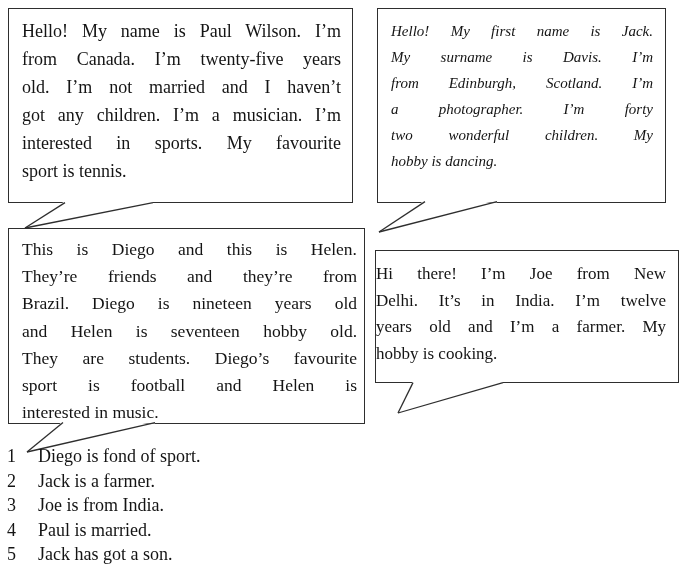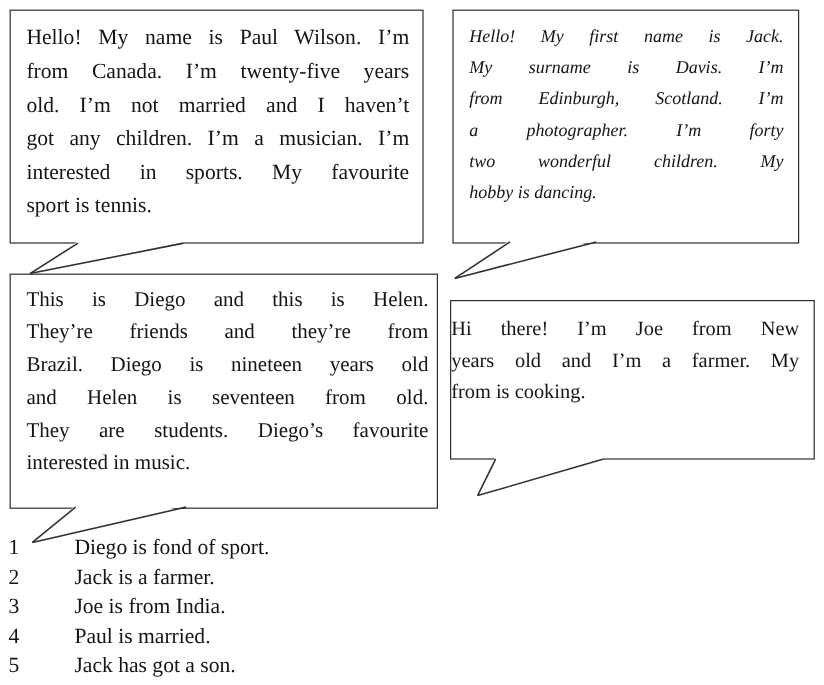--- a/index.html
+++ b/index.html
@@ -48,21 +48,21 @@
     display: flex;
     height: 24.6px;
     line-height: 24.6px;
   }
   .statement-num {
     width: 38px;
     padding-left: 7px;
     box-sizing: border-box;
     flex: 0 0 auto;
   }
-  .statement-text { flex: 1 1 auto; margin-left: 24px; }
+  .statement-text { flex: 1 1 auto; }
 </style>
 </head>
 <body>
 
 <div class="page">
 
   <div class="bubble" id="bubble-paul">
     <div class="line">Hello! My name is Paul Wilson. I’m</div>
     <div class="line">from Canada. I’m twenty-five years</div>
     <div class="line">old. I’m not married and I haven’t</div>
@@ -77,29 +77,31 @@
     <div class="line">from Edinburgh, Scotland. I’m</div>
     <div class="line">a photographer. I’m forty</div>
     <div class="line">two wonderful children. My</div>
     <div class="line">hobby is dancing.</div>
   </div>
 
   <div class="bubble" id="bubble-diego">
     <div class="line">This is Diego and this is Helen.</div>
     <div class="line">They’re friends and they’re from</div>
     <div class="line">Brazil. Diego is nineteen years old</div>
-    <div class="line">and Helen is seventeen from old.</div>
+    <div class="line">and Helen is seventeen hobby old.</div>
     <div class="line">They are students. Diego’s favourite</div>
+    <div class="line">sport is football and Helen is</div>
     <div class="line">interested in music.</div>
   </div>
 
   <div class="bubble" id="bubble-joe">
     <div class="line">Hi there! I’m Joe from New</div>
+    <div class="line">Delhi. It’s in India. I’m twelve</div>
     <div class="line">years old and I’m a farmer. My</div>
-    <div class="line">from is cooking.</div>
+    <div class="line">hobby is cooking.</div>
   </div>
 
   <svg class="tails-overlay" viewBox="0 0 687 571" aria-hidden="true">
 
     <g>
       <polygon points="65,200.8 153,200.8 153,203.4 65,203.4" fill="#ffffff" stroke="none"></polygon>
       <polygon points="65,201 153,201 25,228" fill="#ffffff" stroke="none"></polygon>
       <line x1="65" y1="202.6" x2="25" y2="228" stroke="#2e2e2e" stroke-width="1.3"></line>
       <line x1="153" y1="202.6" x2="25" y2="228" stroke="#2e2e2e" stroke-width="1.3"></line>
     </g>

